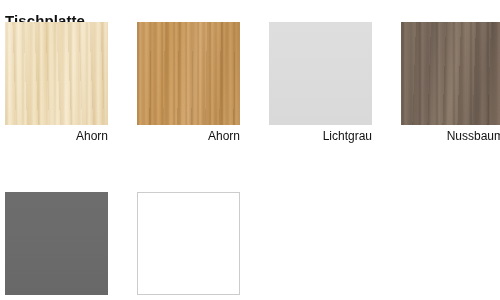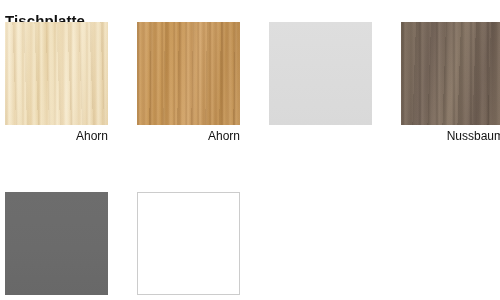--- a/index.html
+++ b/index.html
@@ -148,20 +148,21 @@
       <div class="swatch-label">Ahorn</div>
     </div>
 
     <div class="swatch-cell">
       <div class="swatch-chip tex-buche"></div>
       <div class="swatch-label">Ahorn</div>
     </div>
 
     <div class="swatch-cell">
       <div class="swatch-chip tex-lichtgrau"></div>
+      <div class="swatch-label">Lichtgrau</div>
     </div>
 
     <div class="swatch-cell">
       <div class="swatch-chip tex-nussbaum"></div>
       <div class="swatch-label">Nussbaum</div>
     </div>
 
   </div>
 
   <div class="swatch-row row-2">

